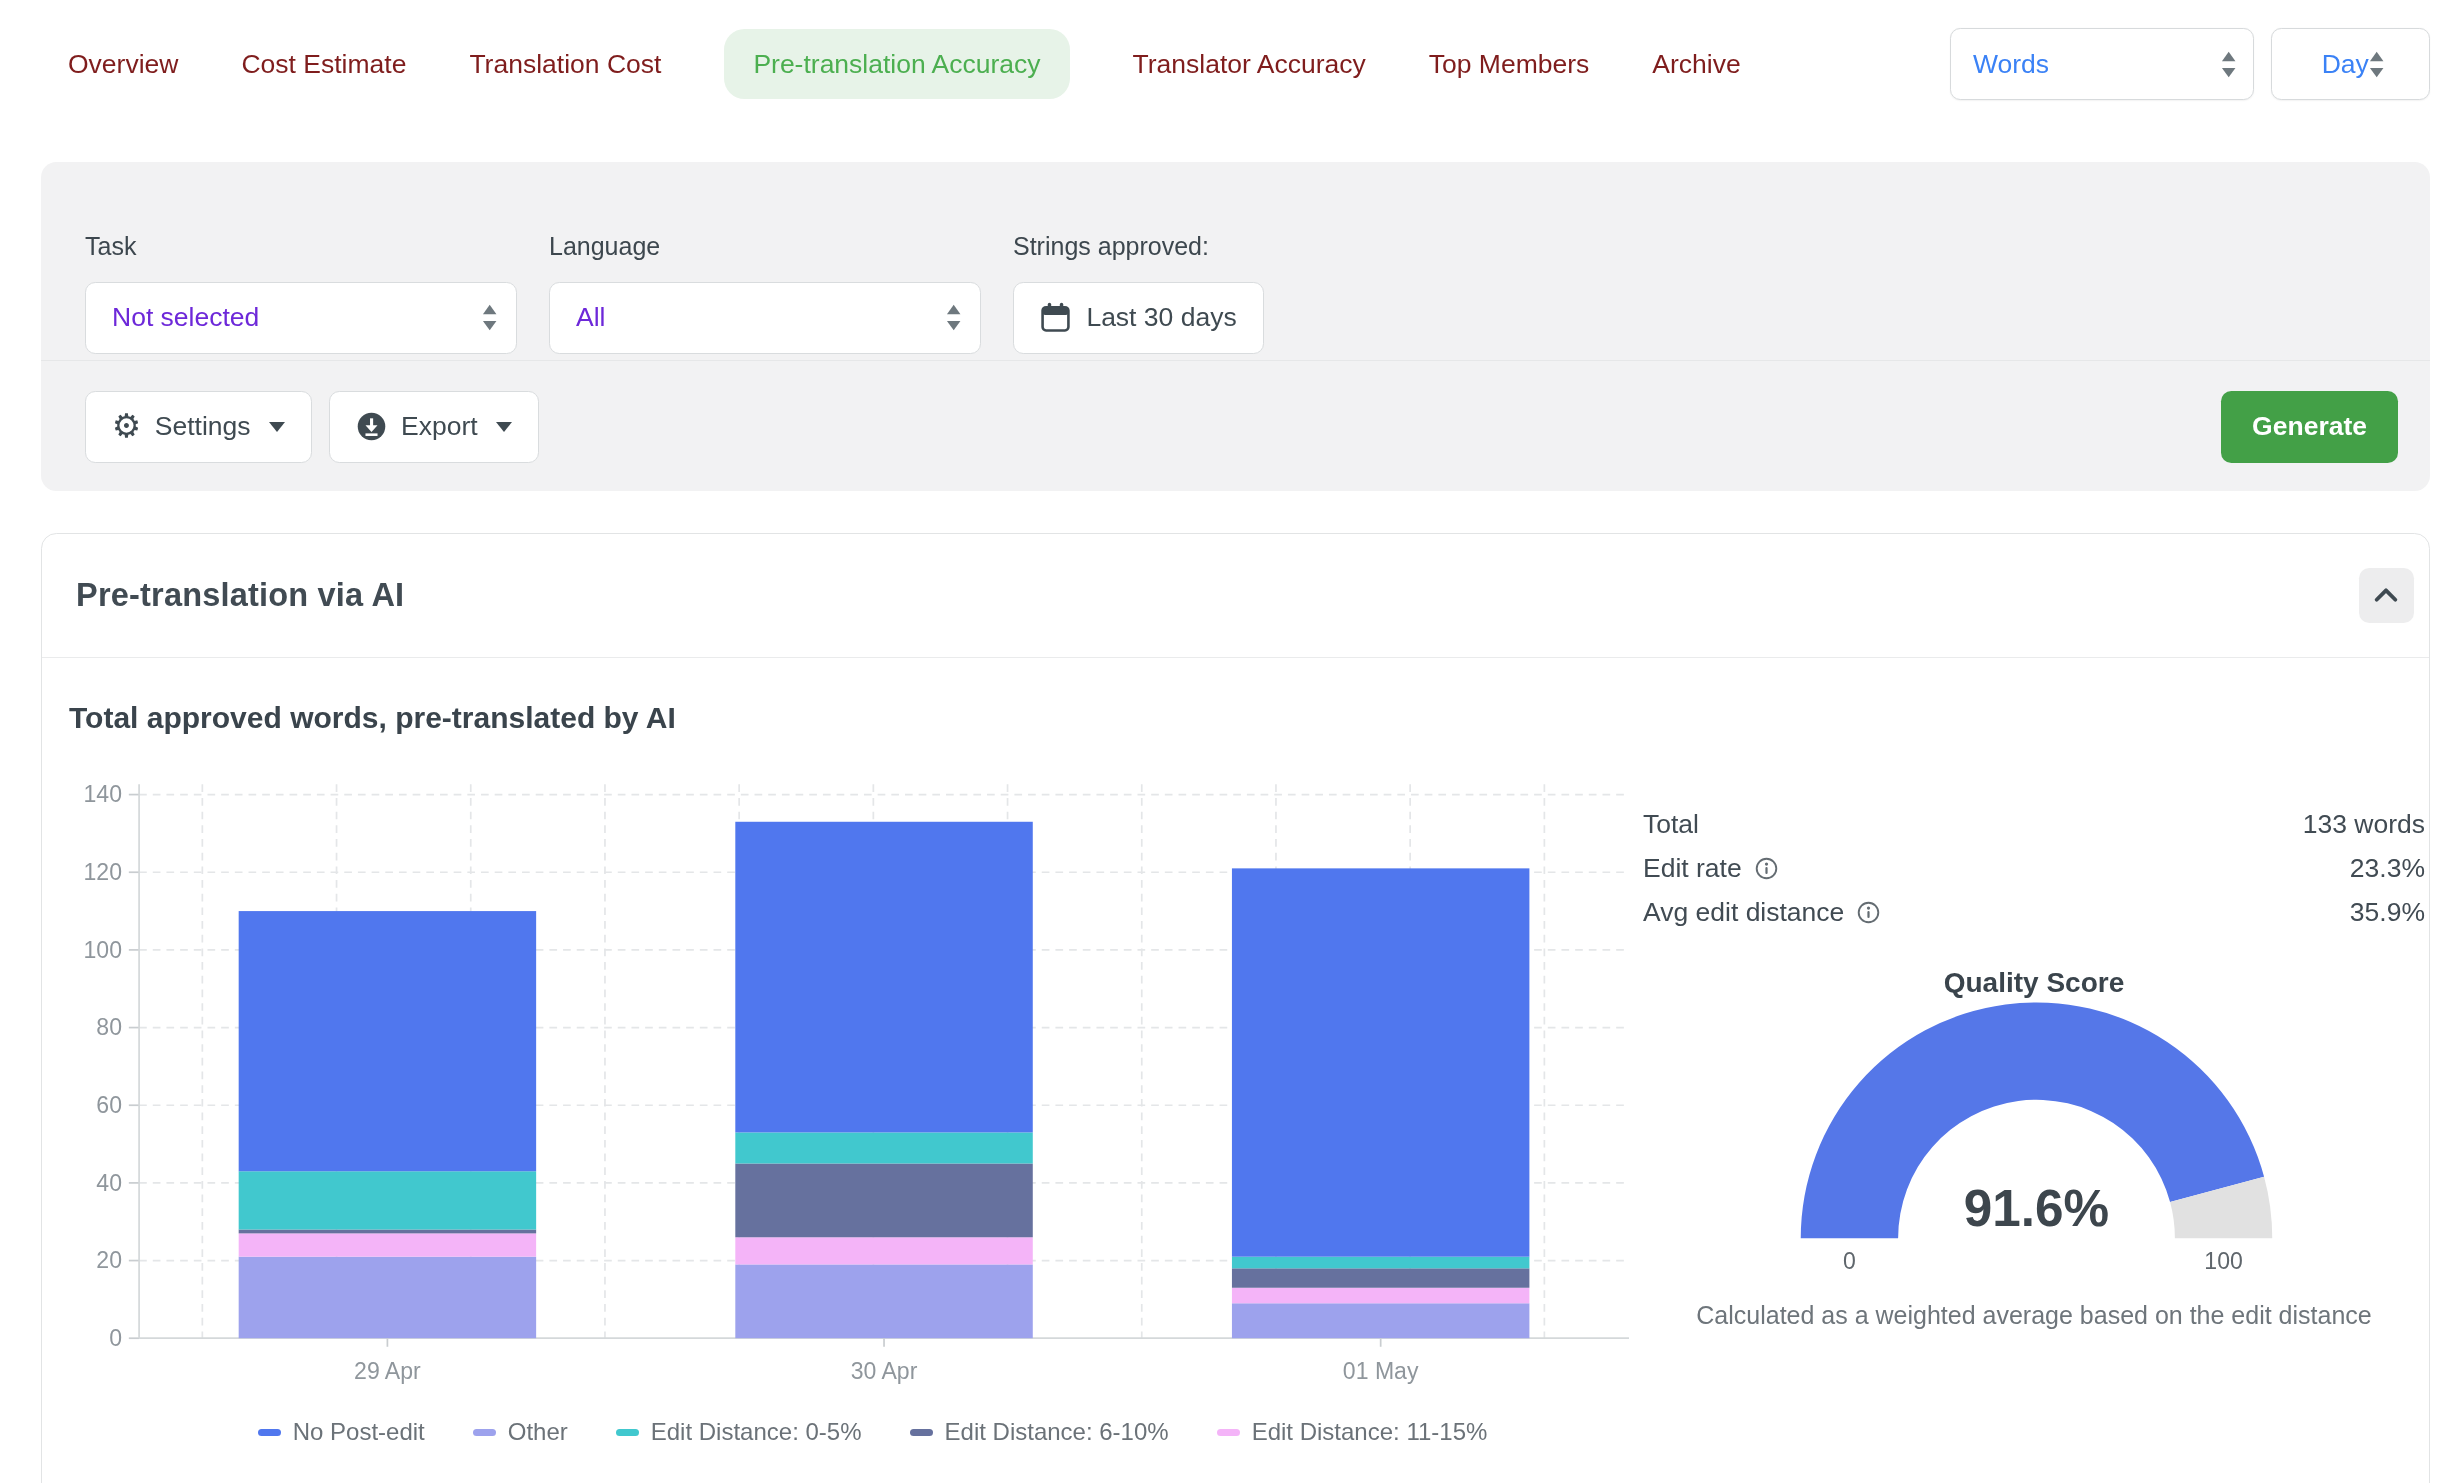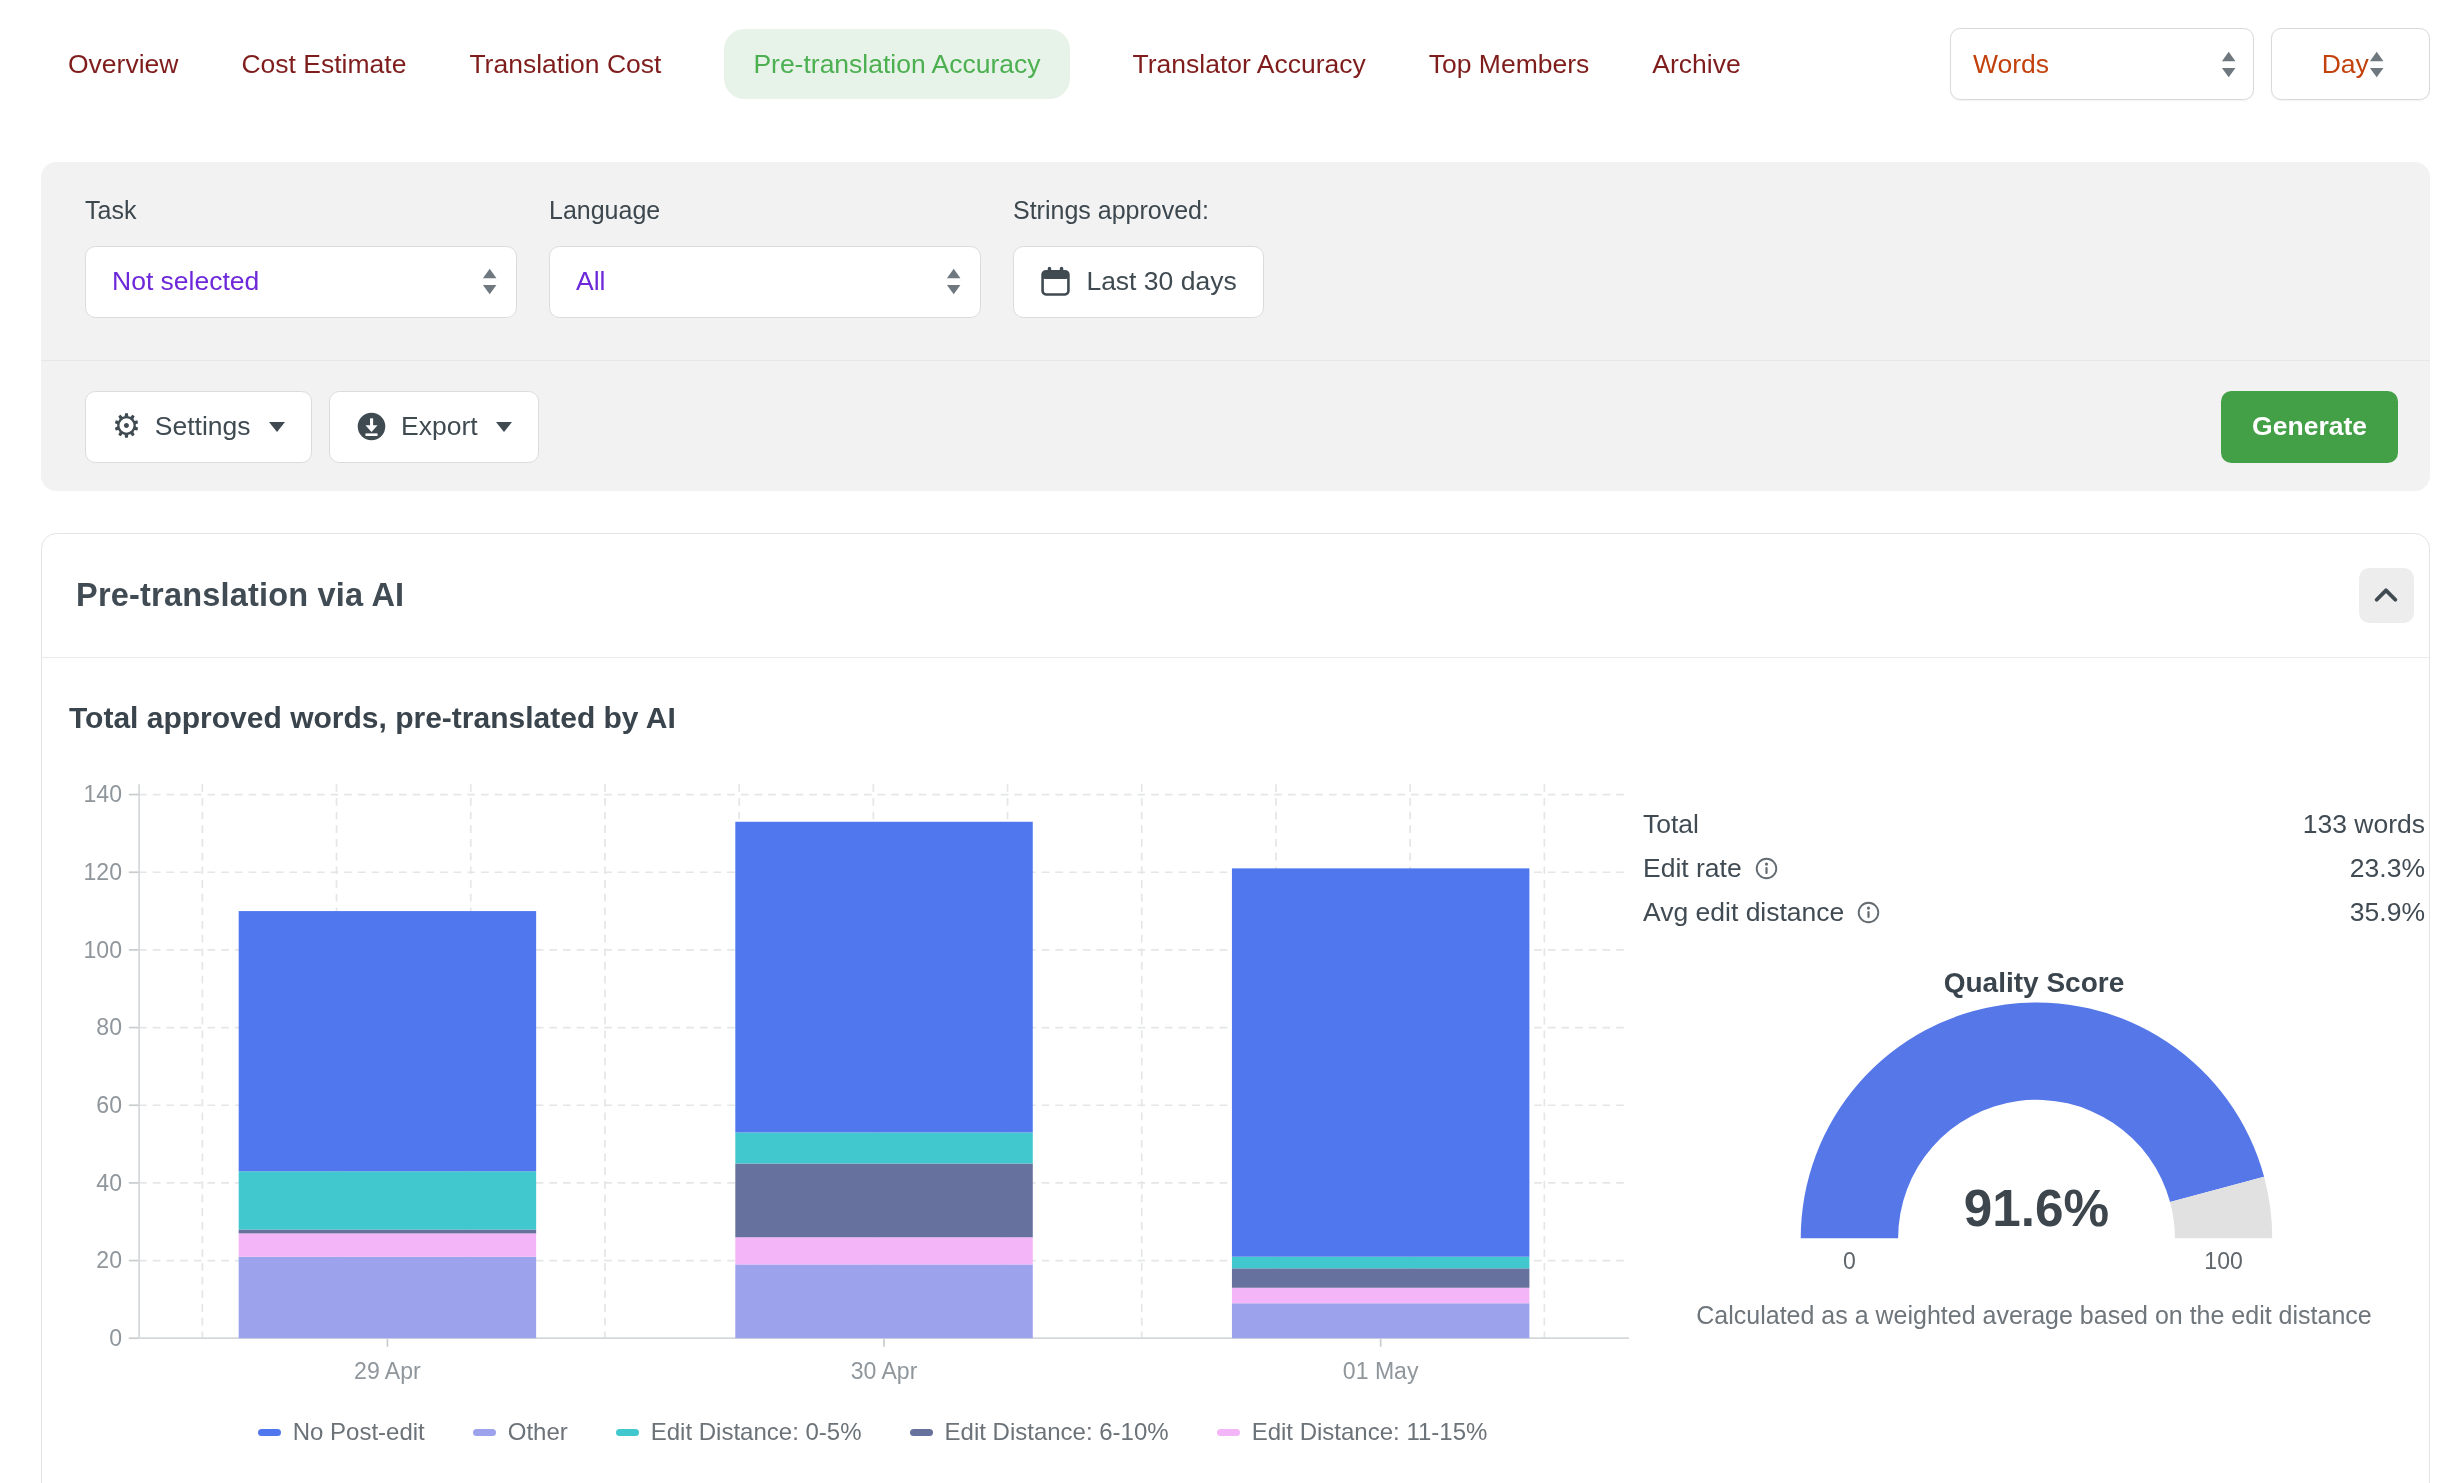--- a/index.html
+++ b/index.html
@@ -8,31 +8,31 @@
 
   
   .nav { position:absolute; left:68px; right:32px; top:0; height:128px;
          display:flex; align-items:center; }
   .tabs { display:flex; align-items:center; gap:63px; }
   .tab { font-size:26.5px; color:#7f1d1d; white-space:nowrap; cursor:pointer; }
   .tab.active { color:#4caf50; background:#e7f3e8; padding:19.7px 29px; border-radius:20.5px; }
   .nav-spacer { flex:1; }
   .select { display:flex; align-items:center; justify-content:space-between;
             height:72px; border:1.7px solid #d7dadc; border-radius:10.3px;
-            background:#fff; padding:0 17px 0 22px; font-size:26.5px; color:#c2410c;
+            background:#fff; padding:0 17px 0 22px; font-size:26.5px; color:#3b82f6;
             box-shadow:0 0.9px 1.7px rgba(0,0,0,.05); cursor:pointer; }
   .select.unit { width:304px; margin-right:17px; }
   .select.period { width:159px;justify-content:center; }
 
   
   .panel { position:absolute; left:41px; right:32px; top:162px; height:329px;
            background:#f2f2f3; border-radius:15.4px; }
   .panel-row1 { position:absolute; left:44px; right:32px; top:34px; display:flex; }
   .fgroup { margin-right:32px; }
-  .flabel { font-size:25px; color:#3d474e; margin-bottom:20.5px; }
+  .flabel { font-size:25px; color:#3d474e; margin-bottom:20.5px;margin-top:36px; }
   .fselect { width:432px; height:72px; background:#fff; border:1.7px solid #d9dcde;
              border-radius:10.3px; display:flex; align-items:center;
              justify-content:space-between; padding:0 19px 0 26px;
              font-size:26.5px; color:#6d28d9; cursor:pointer; }
   .datebtn { height:72px; background:#fff; border:1.7px solid #d9dcde; border-radius:10.3px;
              display:flex; align-items:center; gap:15.4px; padding:0 26px;
              font-size:26.5px; color:#3f4a51; cursor:pointer; }
   .panel-divider { position:absolute; left:0; right:0; top:198px; border-top:1.7px solid #e6e7e8; }
   .panel-row2 { position:absolute; left:44px; right:32px; top:200px; height:129px;
                 display:flex; align-items:center; }

